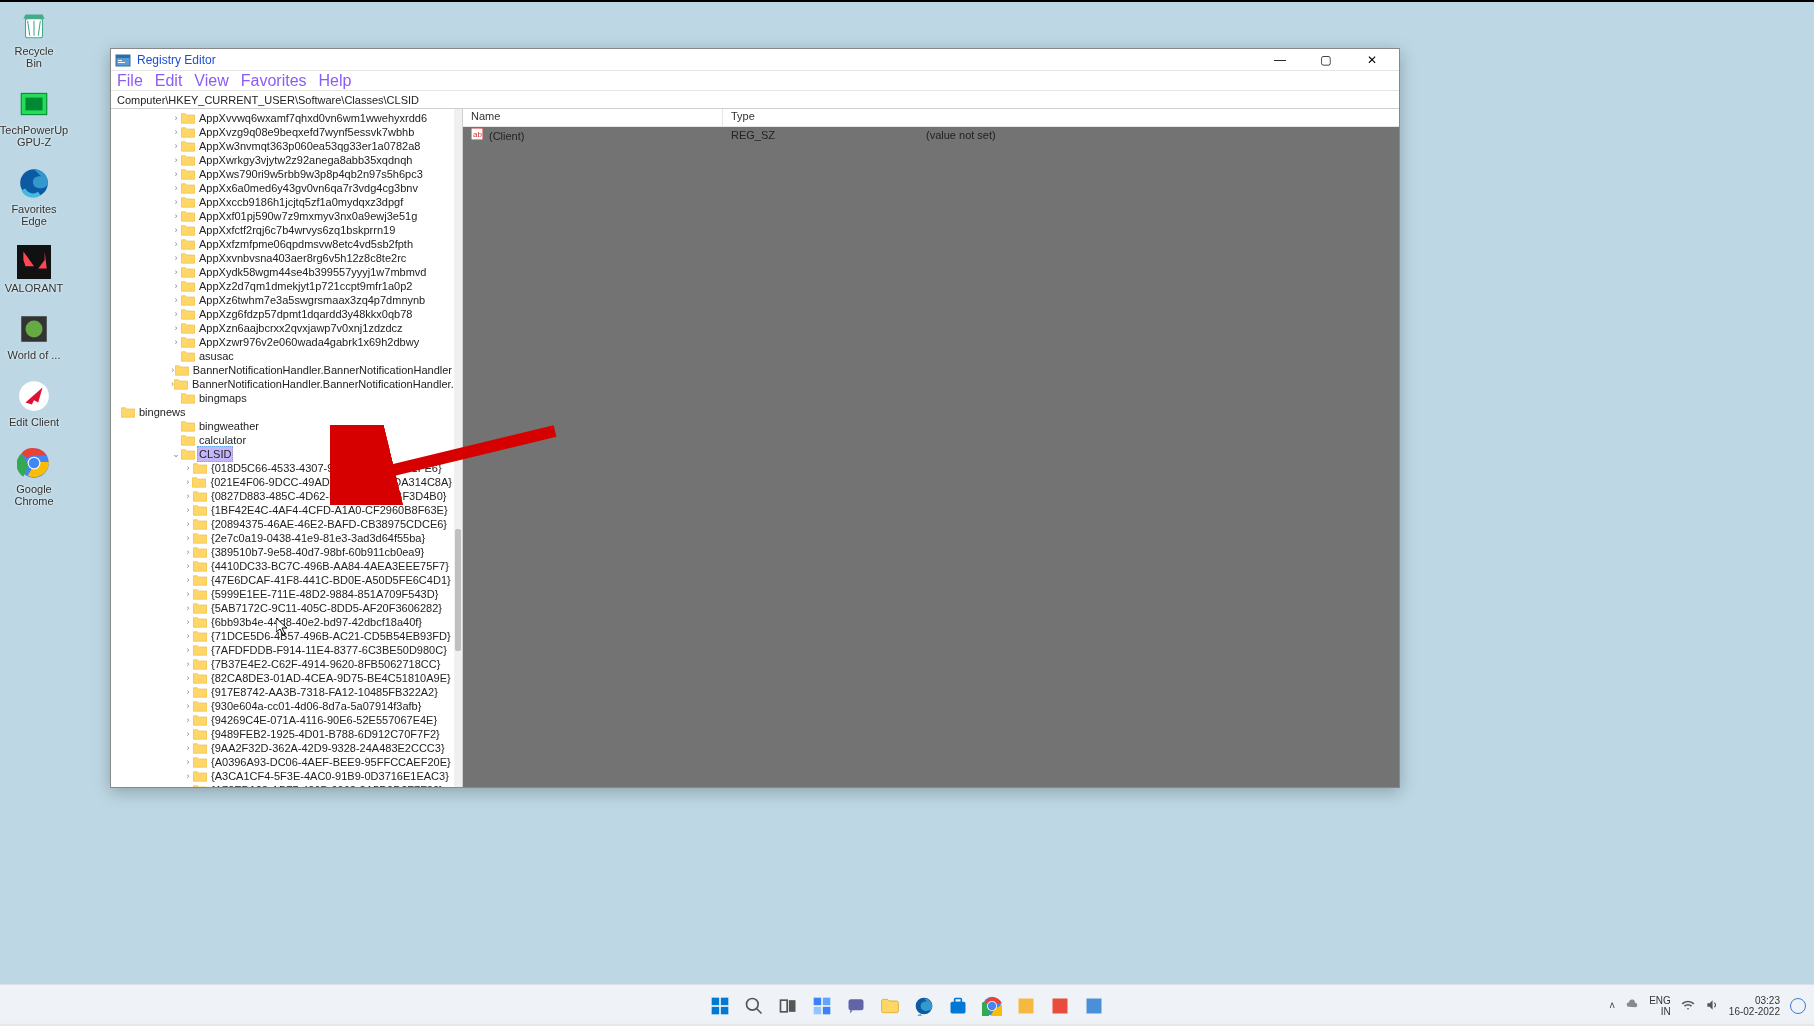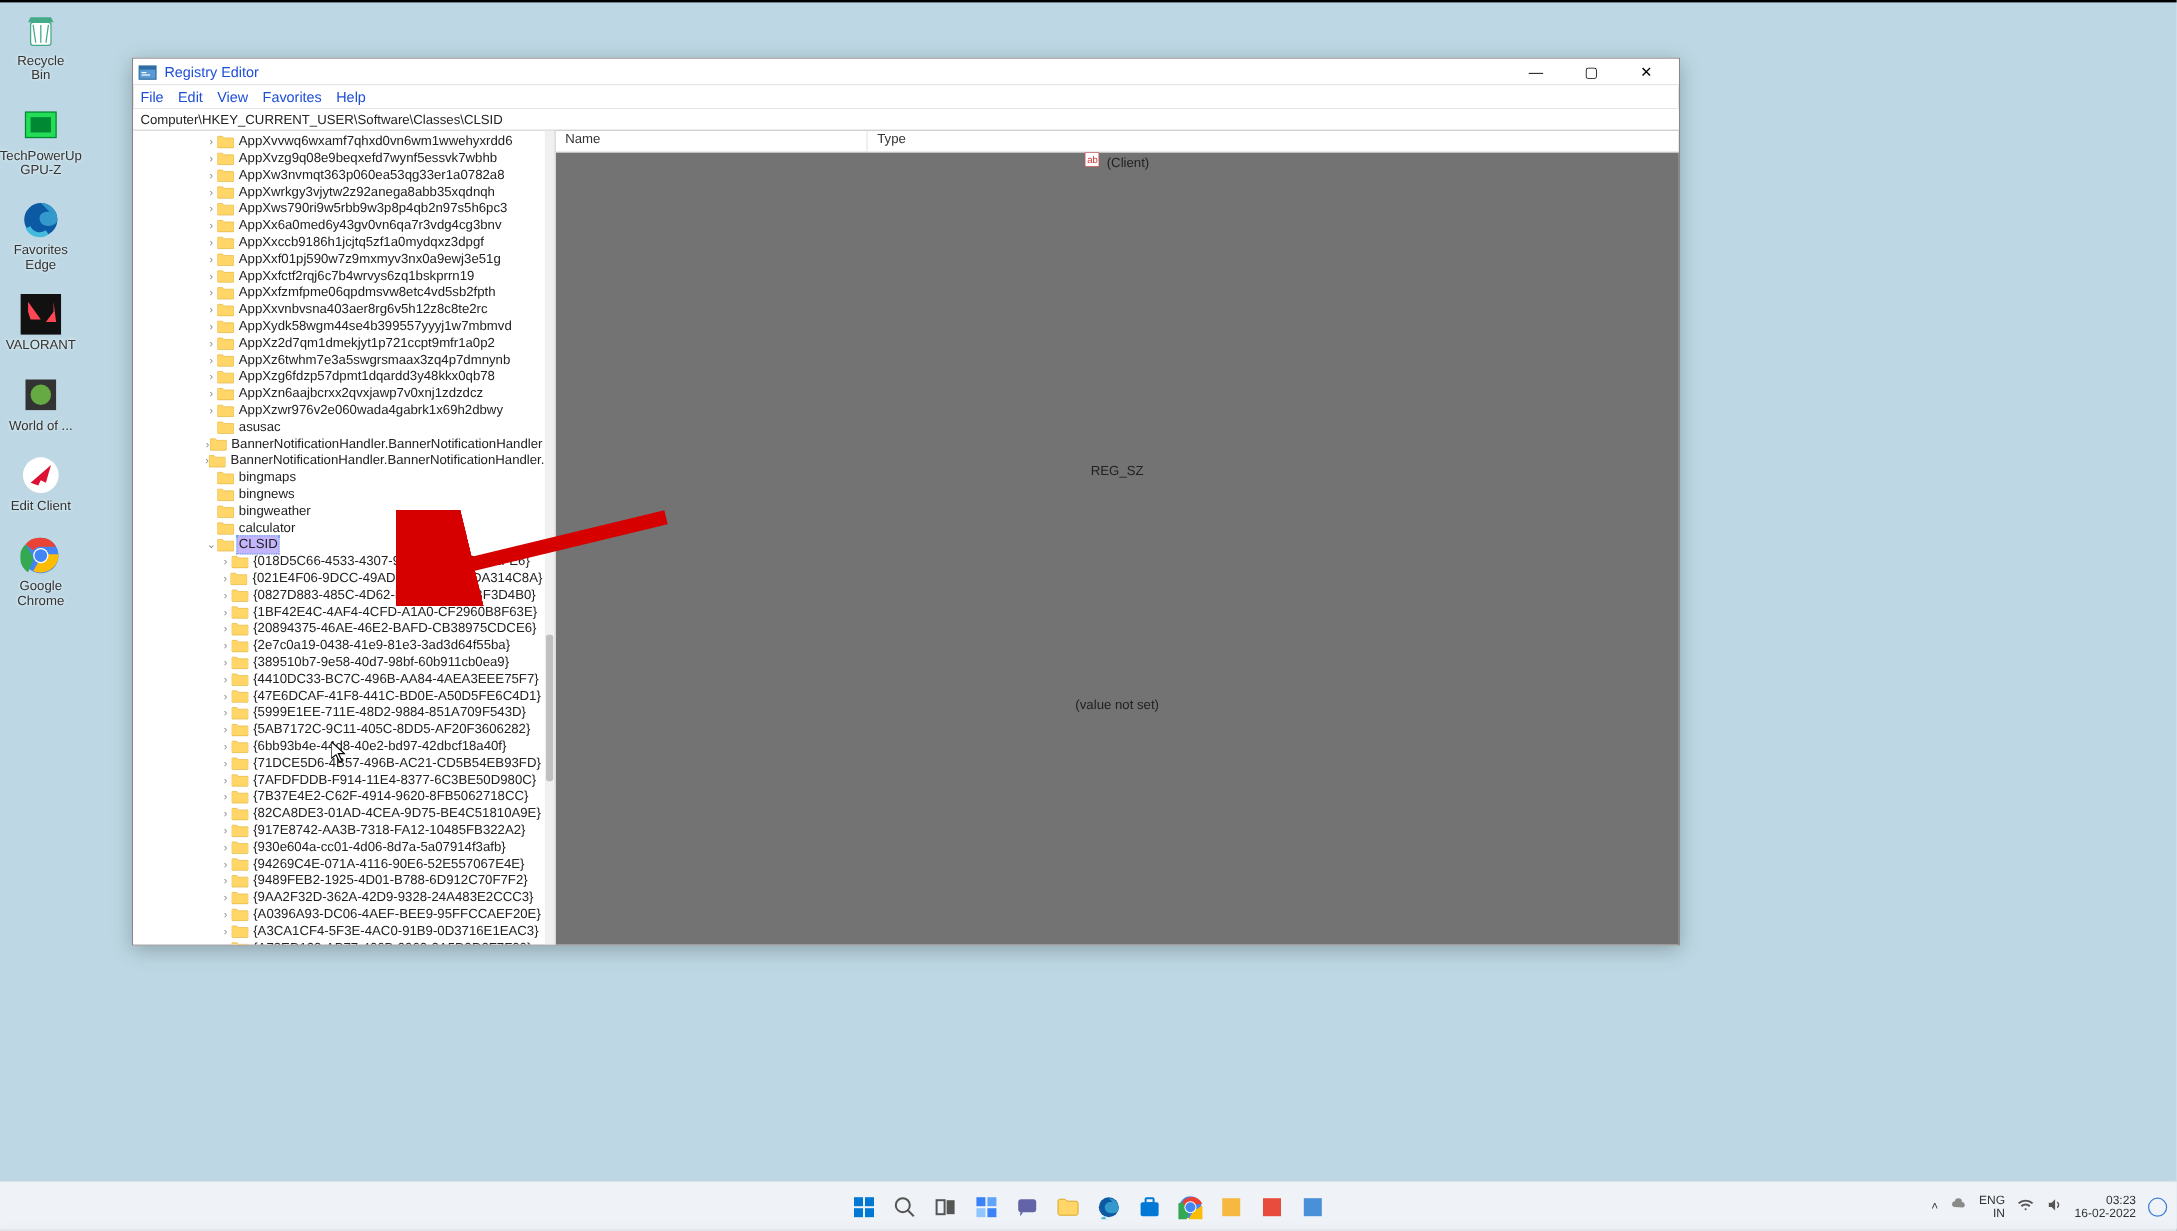--- a/index.html
+++ b/index.html
@@ -13,21 +13,21 @@
   .desktop-icon .lbl { font-size:11px; color:#333; text-align:center; text-shadow:0 0 3px #fff; line-height:12px; margin-top:3px;}
 
   
   .window { position:absolute; left:110px; top:48px; width:1290px; height:740px; background:#fff; border:1px solid #888; box-shadow:0 4px 16px rgba(0,0,0,.25);}
   .titlebar { height:22px; background:#fff; display:flex; align-items:center; padding:0 4px; border-bottom:1px solid #e5e5e5;}
   .titlebar .ic { width:16px; height:16px; margin-right:6px; display:flex; align-items:center; justify-content:center;}
   .titlebar .title { font-size:12px; color:#1d4ed8;}
   .titlebar .controls { margin-left:auto; display:flex;}
   .titlebar .controls button { width:46px; height:22px; background:transparent; border:none; font-size:12px; display:flex; align-items:center; justify-content:center; cursor:pointer;}
 
-  .menubar { height:20px; display:flex; align-items:center; padding:0 6px; gap:12px; font-size:12px; color:#1d4ed8; border-bottom:1px solid #e5e5e5;}
+  .menubar { height:20px; display:flex; align-items:center; padding:0 6px; gap:12px; font-size:16px; color:#8b5cf6; border-bottom:1px solid #e5e5e5;}
   .menubar span { cursor:pointer; }
 
   .addressbar { height:18px; border-bottom:1px solid #cfcfcf; background:#fff; padding:0 6px; font-size:11px; color:#222; display:flex; align-items:center;}
 
   .body { position:absolute; top:60px; bottom:0; left:0; right:0; display:flex;}
   .tree-pane { width:352px; border-right:1px solid #cfcfcf; overflow:hidden; position:relative; font-size:11px; color:#222; background:#fff;}
   .tree-inner { position:absolute; top:0; left:0; right:8px; padding-top:2px;}
   .tree-row { display:flex; align-items:center; height:14px; line-height:14px; white-space:nowrap;}
   .expander { width:10px; display:inline-flex; align-items:center; justify-content:center; font-size:9px; color:#888; cursor:pointer;}
   .folder { width:14px; height:12px; display:inline-flex; align-items:center; justify-content:center; margin-right:2px;}
@@ -37,21 +37,21 @@
   .scrollbar { position:absolute; right:0; top:0; bottom:0; width:8px; background:#f0f0f0;}
   .scrollbar .thumb { position:absolute; left:1px; right:1px; background:#c0c0c0; border-radius:2px;}
 
   .values-pane { flex:1; background:#737373; font-size:11px; color:#222;}
   .values-header { display:flex; height:18px; border-bottom:1px solid #e6e6e6; background:#fff;}
   .values-header .col { padding:1px 8px; border-right:1px solid #e6e6e6; color:#333;}
   .values-header .col:last-child { border-right:none;}
   .col-name { flex:0 0 260px;}
   .col-type { flex:0 0 195px;}
   .col-data { flex:1;}
-  .value-row { display:flex; height:16px; align-items:center;flex-direction:column;}
+  .value-row { display:flex; height:16px; align-items:center;}
   .value-row .col { padding:0 8px;}
   .value-row .icon { width:14px; display:inline-flex; margin-right:4px;}
 
   
   .arrow-overlay { position:absolute; pointer-events:none;}
 
   
   .cursor-arrow { position:absolute; width:12px; height:18px; }
 
   
@@ -358,21 +358,21 @@
           </div>
           <div class="tree-row" style="padding-left: 60px;">
             <span class="expander"></span>
             <span class="folder">
               <svg viewBox="0 0 16 12">
                 <path d="M0 2a1 1 0 0 1 1-1h4l1.5 1.5H15a1 1 0 0 1 1 1V11a1 1 0 0 1-1 1H1a1 1 0 0 1-1-1z" fill="#ffd667" stroke="#d9a822" stroke-width=".5"></path>
               </svg>
             </span>
             <span class="node-label">bingmaps</span>
           </div>
-          <div class="tree-row" style="padding-left: 60px;">
+          <div class="tree-row" style="">
             <span class="expander"></span>
             <span class="folder">
               <svg viewBox="0 0 16 12">
                 <path d="M0 2a1 1 0 0 1 1-1h4l1.5 1.5H15a1 1 0 0 1 1 1V11a1 1 0 0 1-1 1H1a1 1 0 0 1-1-1z" fill="#ffd667" stroke="#d9a822" stroke-width=".5"></path>
               </svg>
             </span>
             <span class="node-label">bingnews</span>
           </div>
           <div class="tree-row" style="padding-left: 60px;">
             <span class="expander"></span>

